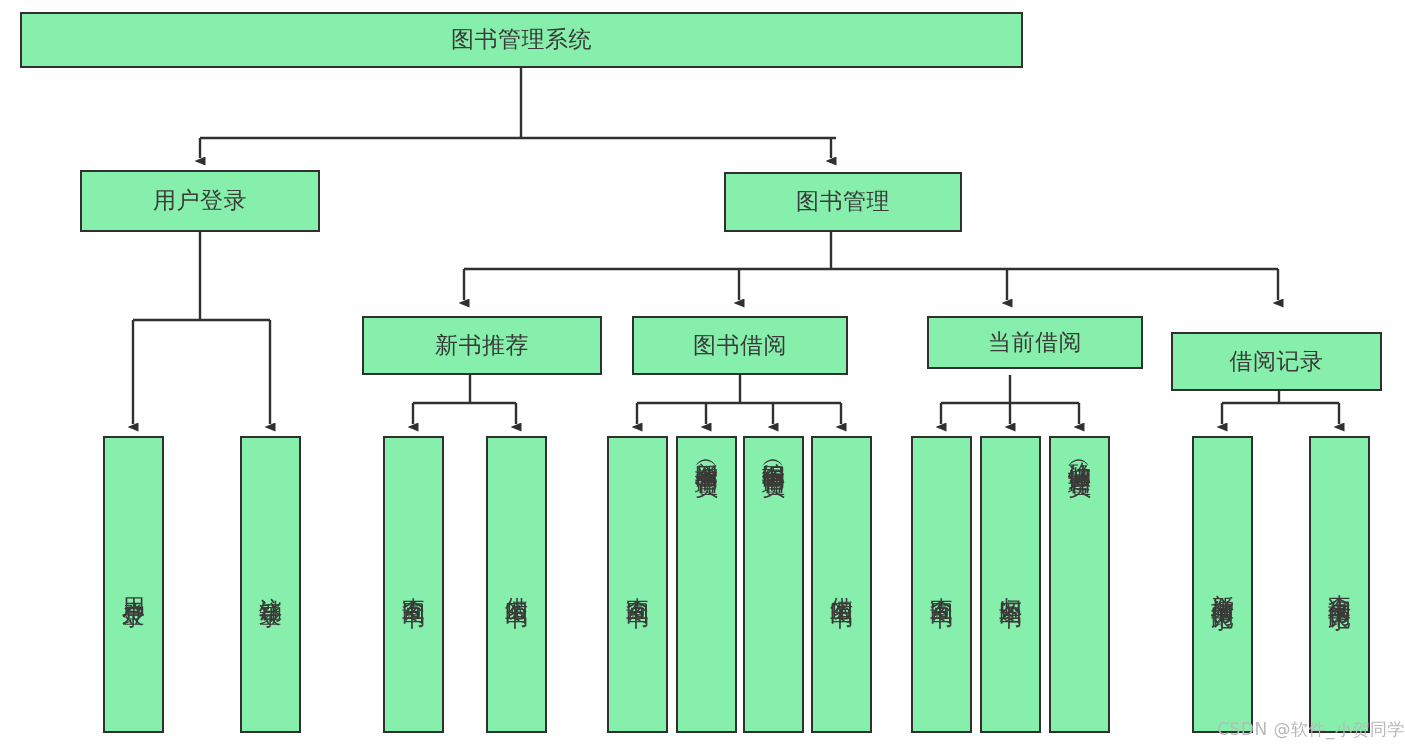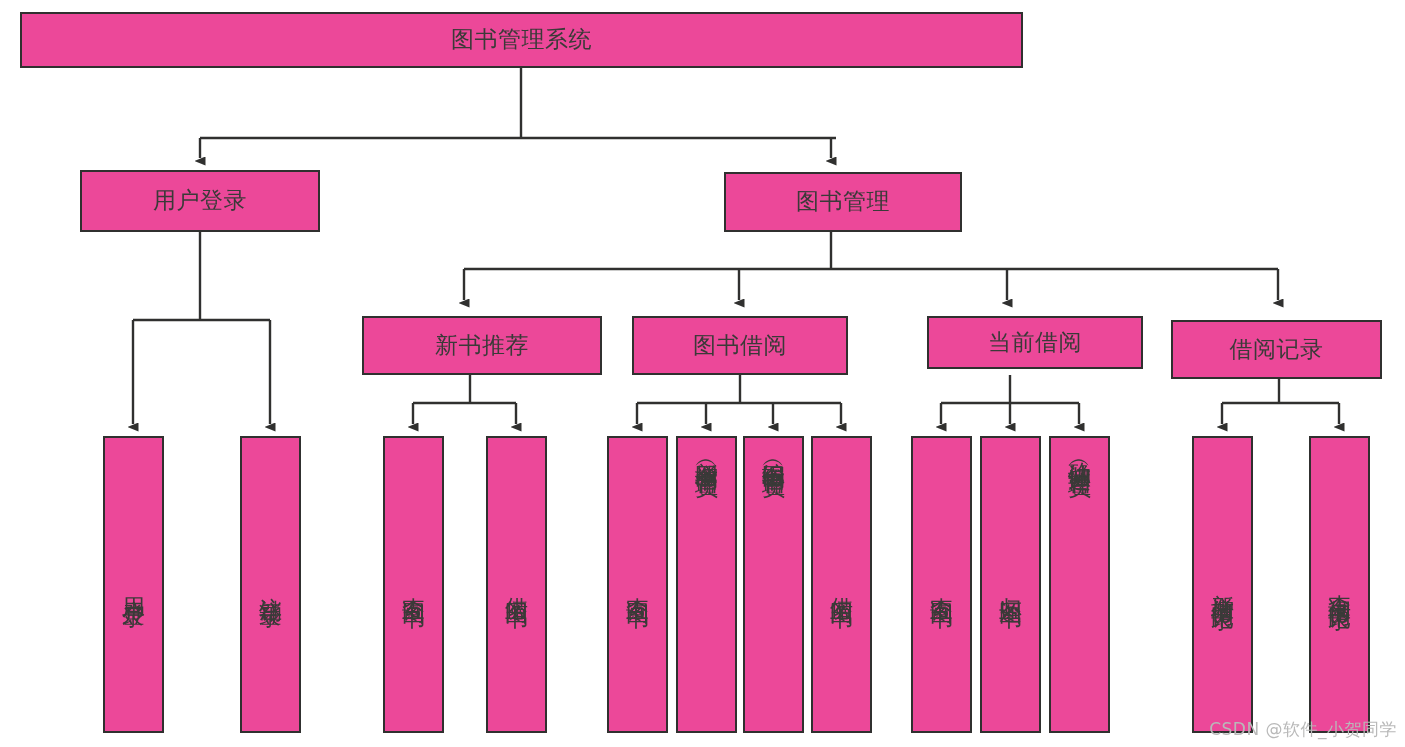--- a/index.html
+++ b/index.html
@@ -22,21 +22,21 @@
     position: absolute;
     left: 0;
     top: 0;
     width: 1405px;
     height: 747px;
   }
   .node {
     position: absolute;
     box-sizing: border-box;
     border: 2px solid #30302f;
-    background: #ec4899;
+    background: #86efac;
     display: flex;
     align-items: center;
     justify-content: center;
     color: #3a3a38;
   }
   .node .node-label {
     display: block;
     text-align: center;
     line-height: 1.02;
     letter-spacing: 0.5px;
@@ -63,21 +63,21 @@
   }
   
   .node.vert.tall-text {
     align-items: flex-start;
   }
   .node.vert.tall-text .node-label {
     letter-spacing: 2px;
   }
   #watermark {
     position: absolute;
-    right: 8px;
+    right: 0;
     bottom: 6px;
     font-size: 17px;
     color: #b9b9b9;
     letter-spacing: 0.5px;
     white-space: nowrap;
     pointer-events: none;
   }
 </style>
 </head>
 <body>
@@ -147,21 +147,21 @@
 
   <div class="node horiz" style="left:362px; top:316px; width:240px; height:59px;">
     <span class="node-label">新书推荐</span>
   </div>
   <div class="node horiz" style="left:632px; top:316px; width:216px; height:59px;">
     <span class="node-label">图书借阅</span>
   </div>
   <div class="node horiz" style="left:902px; top:316px; width:216px; height:53px;margin-left:25px;">
     <span class="node-label">当前借阅</span>
   </div>
-  <div class="node horiz" style="left:1171px; top:320px; width:211px; height:59px;">
+  <div class="node horiz" style="left:1171px; top:332px; width:211px; height:59px;">
     <span class="node-label">借阅记录</span>
   </div>
 
   <div class="node vert" style="left:103px; top:436px; width:61px; height:297px;">
     <span class="node-label">用户登录</span>
   </div>
   <div class="node vert" style="left:240px; top:436px; width:61px; height:297px;">
     <span class="node-label">注销登录</span>
   </div>
 

